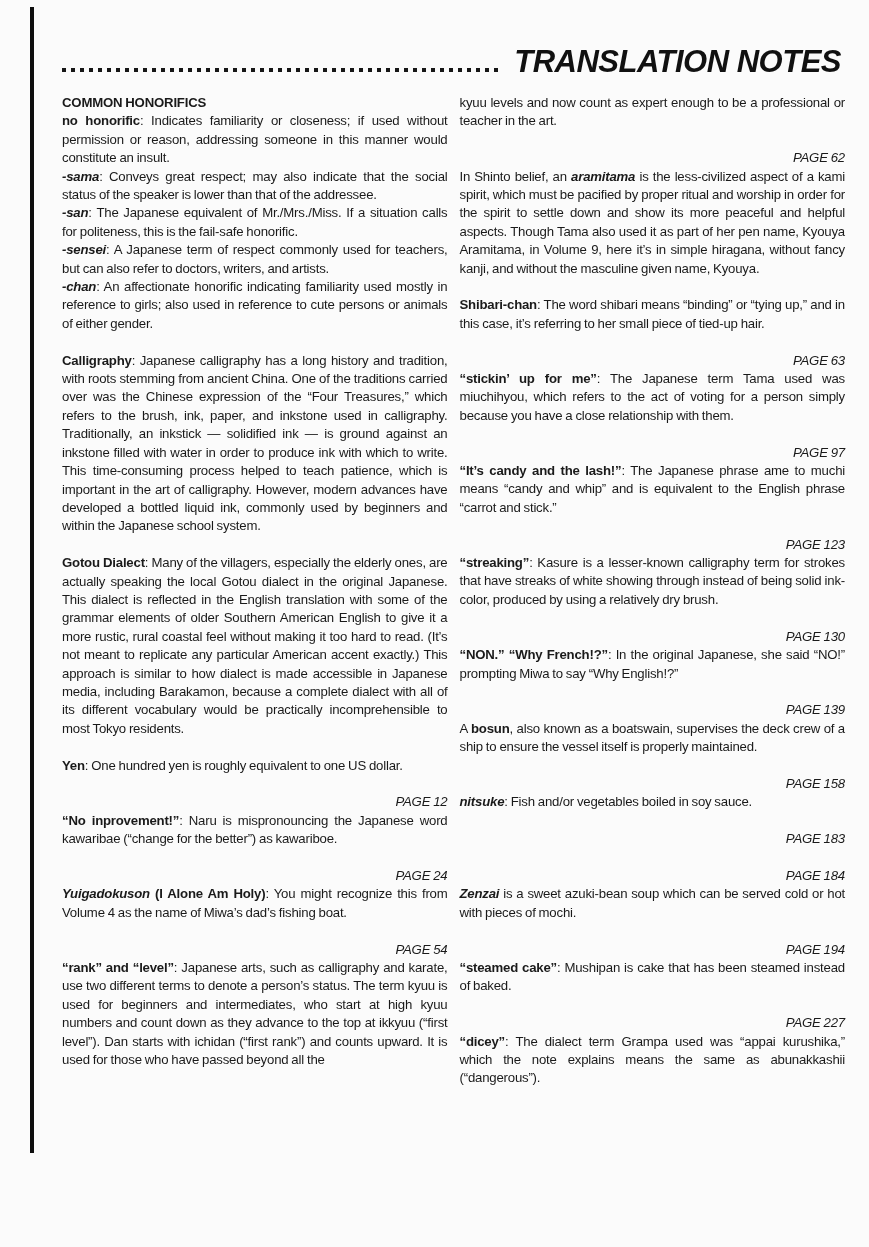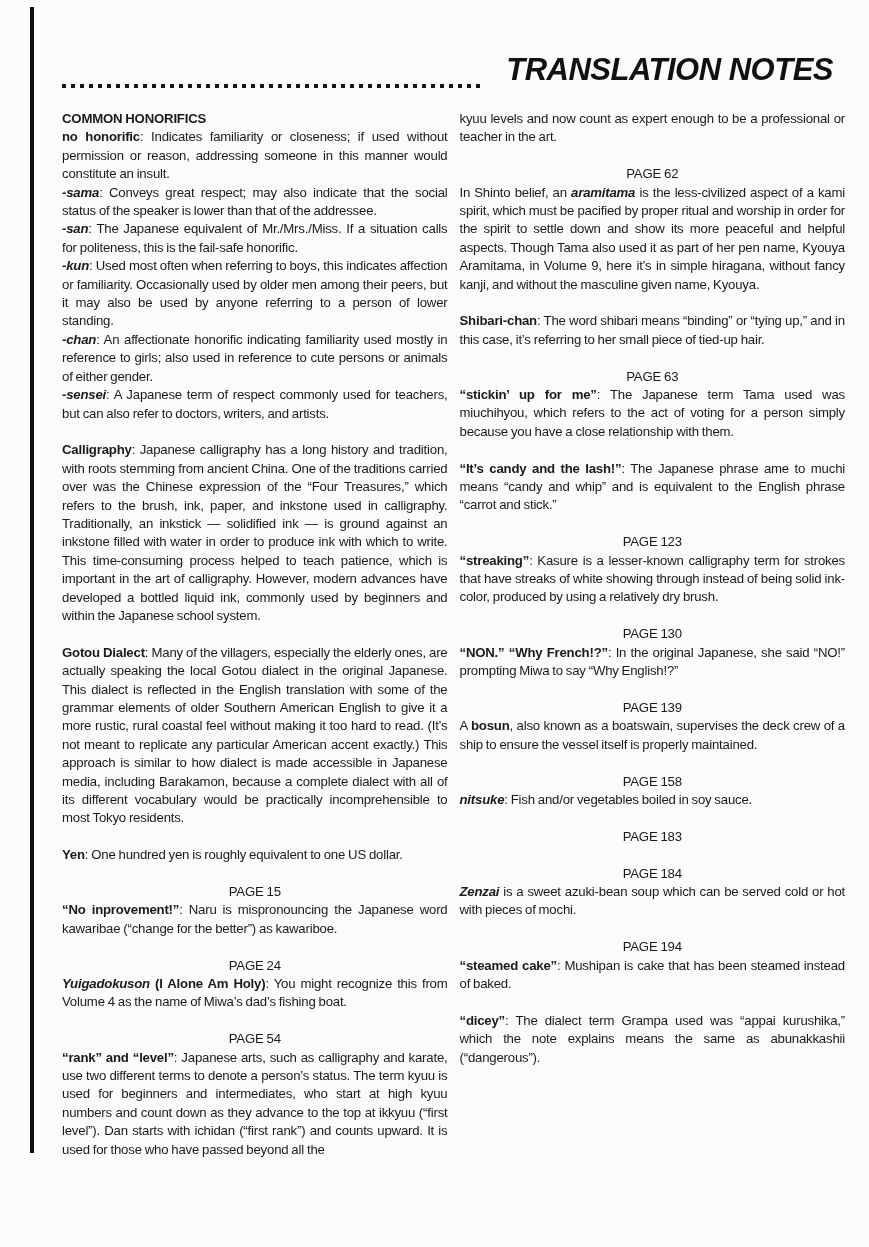--- a/index.html
+++ b/index.html
@@ -16,37 +16,37 @@
     position:absolute;left:30px;top:7px;width:4px;height:1146px;
     background:#0e0e0e;
   }
   .content{position:absolute;left:62px;top:42px;width:783px;}
   .header-row{display:flex;align-items:flex-end;margin-bottom:13px;}
   .dotted-leader{
     flex:1;height:4px;margin-bottom:9px;margin-right:12px;
     background-image:repeating-linear-gradient(to right,#161616 0 4px,transparent 4px 9px);
   }
   .title{
-    margin:12px;white-space:nowrap;
+    margin:4px;white-space:nowrap;
     font-size:31px;line-height:31px;
     font-weight:bold;font-style:italic;
     letter-spacing:-0.5px;
     color:#111;
   }
   .cols{display:flex;gap:12px;}
   .col{flex:1;min-width:0;}
   .para{
     margin:0;
     font-size:13.2px;
     line-height:18.4px;
     letter-spacing:-0.2px;
     word-spacing:-0.5px;
     text-align:justify;
   }
-  .page-label{text-align:center;}
+  .page-label{font-style:italic;text-align:right;}
   .gap{height:18.4px;}
   .s-r{}
   .s-b{font-weight:bold;}
   .s-i{}
   .s-bi{font-weight:bold;font-style:italic;}
 </style>
 </head>
 <body>
 
 <div class="page">
@@ -55,50 +55,50 @@
     <div class="header-row">
       <div class="dotted-leader"></div>
       <h1 class="title">TRANSLATION NOTES</h1>
     </div>
     <div class="cols">
       <div class="col" id="col-left">
           <p class="para"><span class="s-b">COMMON HONORIFICS</span></p>
           <p class="para"><span class="s-b">no honorific</span><span class="s-r">: Indicates familiarity or closeness; if used without permission or reason, addressing someone in this manner would constitute an insult.</span></p>
           <p class="para"><span class="s-bi">-sama</span><span class="s-r">: Conveys great respect; may also indicate that the social status of the speaker is lower than that of the addressee.</span></p>
           <p class="para"><span class="s-bi">-san</span><span class="s-r">: The Japanese equivalent of Mr./Mrs./Miss. If a situation calls for politeness, this is the fail-safe honorific.</span></p>
-          <p class="para"><span class="s-bi">-kun</span><span class="s-r">: Used most often when referring to boys, this indicates affection or familiarity. Occasionally used by older men among their peers, but it may also be used by anyone referring to a person of lower standing.</span></p>
+          <p class="para"><span class="s-bi">-sensei</span><span class="s-r">: A Japanese term of respect commonly used for teachers, but can also refer to doctors, writers, and artists.</span></p>
           <p class="para"><span class="s-bi">-chan</span><span class="s-r">: An affectionate honorific indicating familiarity used mostly in reference to girls; also used in reference to cute persons or animals of either gender.</span></p>
-          <p class="para"><span class="s-bi">-sensei</span><span class="s-r">: A Japanese term of respect commonly used for teachers, but can also refer to doctors, writers, and artists.</span></p>
           <div class="gap"></div>
           <p class="para"><span class="s-b">Calligraphy</span><span class="s-r">: Japanese calligraphy has a long history and tradition, with roots stemming from ancient China. One of the traditions carried over was the Chinese expression of the “Four Treasures,” which refers to the brush, ink, paper, and inkstone used in calligraphy. Traditionally, an inkstick — solidified ink — is ground against an inkstone filled with water in order to produce ink with which to write. This time-consuming process helped to teach patience, which is important in the art of calligraphy. However, modern advances have developed a bottled liquid ink, commonly used by beginners and within the Japanese school system.</span></p>
           <div class="gap"></div>
           <p class="para"><span class="s-b">Gotou Dialect</span><span class="s-r">: Many of the villagers, especially the elderly ones, are actually speaking the local Gotou dialect in the original Japanese. This dialect is reflected in the English translation with some of the grammar elements of older Southern American English to give it a more rustic, rural coastal feel without making it too hard to read. (It’s not meant to replicate any particular American accent exactly.) This approach is similar to how dialect is made accessible in Japanese media, including </span><span class="s-i">Barakamon</span><span class="s-r">, because a complete dialect with all of its different vocabulary would be practically incomprehensible to most Tokyo residents.</span></p>
           <div class="gap"></div>
           <p class="para"><span class="s-b">Yen</span><span class="s-r">: One hundred yen is roughly equivalent to one US dollar.</span></p>
           <div class="gap"></div>
-          <p class="para page-label"><span class="s-r">PAGE 15</span></p>
+          <p class="para page-label"><span class="s-r">PAGE 12</span></p>
           <p class="para"><span class="s-b">“No inprovement!”</span><span class="s-r">: Naru is mispronouncing the Japanese word </span><span class="s-i">kawaribae</span><span class="s-r"> (“change for the better”) as </span><span class="s-i">kawariboe</span><span class="s-r">.</span></p>
           <div class="gap"></div>
           <p class="para page-label"><span class="s-r">PAGE 24</span></p>
           <p class="para"><span class="s-bi">Yuigadokuson</span><span class="s-b"> (I Alone Am Holy)</span><span class="s-r">: You might recognize this from Volume 4 as the name of Miwa’s dad’s fishing boat.</span></p>
           <div class="gap"></div>
           <p class="para page-label"><span class="s-r">PAGE 54</span></p>
           <p class="para"><span class="s-b">“rank” and “level”</span><span class="s-r">: Japanese arts, such as calligraphy and </span><span class="s-i">karate</span><span class="s-r">, use two different terms to denote a person’s status. The term </span><span class="s-i">kyuu</span><span class="s-r"> is used for beginners and intermediates, who start at high </span><span class="s-i">kyuu</span><span class="s-r"> numbers and count down as they advance to the top at </span><span class="s-i">ikkyuu</span><span class="s-r"> (“first level”). </span><span class="s-i">Dan</span><span class="s-r"> starts with </span><span class="s-i">ichidan</span><span class="s-r"> (“first rank”) and counts upward. It is used for those who have passed beyond all the</span></p>
         </div>
       <div class="col" id="col-right">
           <p class="para"><span class="s-i">kyuu</span><span class="s-r"> levels and now count as expert enough to be a professional or teacher in the art.</span></p>
           <div class="gap"></div>
           <p class="para page-label"><span class="s-r">PAGE 62</span></p>
           <p class="para"><span class="s-r">In Shinto belief, an </span><span class="s-bi">aramitama</span><span class="s-r"> is the less-civilized aspect of a </span><span class="s-i">kami</span><span class="s-r"> spirit, which must be pacified by proper ritual and worship in order for the spirit to settle down and show its more peaceful and helpful aspects. Though Tama also used it as part of her pen name, Kyouya Aramitama, in Volume 9, here it’s in simple </span><span class="s-i">hiragana</span><span class="s-r">, without fancy </span><span class="s-i">kanji</span><span class="s-r">, and without the masculine given name, Kyouya.</span></p>
           <div class="gap"></div>
           <p class="para"><span class="s-b">Shibari-chan</span><span class="s-r">: The word </span><span class="s-i">shibari</span><span class="s-r"> means “binding” or “tying up,” and in this case, it’s referring to her small piece of tied-up hair.</span></p>
           <div class="gap"></div>
           <p class="para page-label"><span class="s-r">PAGE 63</span></p>
           <p class="para"><span class="s-b">“stickin’ up for me”</span><span class="s-r">: The Japanese term Tama used was </span><span class="s-i">miuchihyou</span><span class="s-r">, which refers to the act of voting for a person simply because you have a close relationship with them.</span></p>
           <div class="gap"></div>
+          <p class="para page-label"><span class="s-r">PAGE 97</span></p>
           <p class="para"><span class="s-b">“It’s candy and the lash!”</span><span class="s-r">: The Japanese phrase </span><span class="s-i">ame to muchi</span><span class="s-r"> means “candy and whip” and is equivalent to the English phrase “carrot and stick.”</span></p>
           <div class="gap"></div>
           <p class="para page-label"><span class="s-r">PAGE 123</span></p>
           <p class="para"><span class="s-b">“streaking”</span><span class="s-r">: </span><span class="s-i">Kasure</span><span class="s-r"> is a lesser-known calligraphy term for strokes that have streaks of white showing through instead of being solid ink-color, produced by using a relatively dry brush.</span></p>
           <div class="gap"></div>
           <p class="para page-label"><span class="s-r">PAGE 130</span></p>
           <p class="para"><span class="s-b">“NON.” “Why French!?”</span><span class="s-r">: In the original Japanese, she said “NO!” prompting Miwa to say “Why English!?”</span></p>
           <div class="gap"></div>
           <p class="para page-label"><span class="s-r">PAGE 139</span></p>
           <p class="para"><span class="s-r">A </span><span class="s-b">bosun</span><span class="s-r">, also known as a boatswain, supervises the deck crew of a ship to ensure the vessel itself is properly maintained.</span></p>
@@ -107,17 +107,18 @@
           <p class="para"><span class="s-bi">nitsuke</span><span class="s-r">: Fish and/or vegetables boiled in soy sauce.</span></p>
           <div class="gap"></div>
           <p class="para page-label"><span class="s-r">PAGE 183</span></p>
           <div class="gap"></div>
           <p class="para page-label"><span class="s-r">PAGE 184</span></p>
           <p class="para"><span class="s-bi">Zenzai</span><span class="s-r"> is a sweet </span><span class="s-i">azuki</span><span class="s-r">-bean soup which can be served cold or hot with pieces of </span><span class="s-i">mochi</span><span class="s-r">.</span></p>
           <div class="gap"></div>
           <p class="para page-label"><span class="s-r">PAGE 194</span></p>
           <p class="para"><span class="s-b">“steamed cake”</span><span class="s-r">: </span><span class="s-i">Mushipan</span><span class="s-r"> is cake that has been steamed instead of baked.</span></p>
           <div class="gap"></div>
+          <p class="para page-label"><span class="s-r">PAGE 227</span></p>
           <p class="para"><span class="s-b">“dicey”</span><span class="s-r">: The dialect term Grampa used was “</span><span class="s-i">appai kurushika</span><span class="s-r">,” which the note explains means the same as </span><span class="s-i">abunakkashii</span><span class="s-r"> (“dangerous”).</span></p>
         </div>
     </div>
   </div>
 </div>
 
 </body></html>

